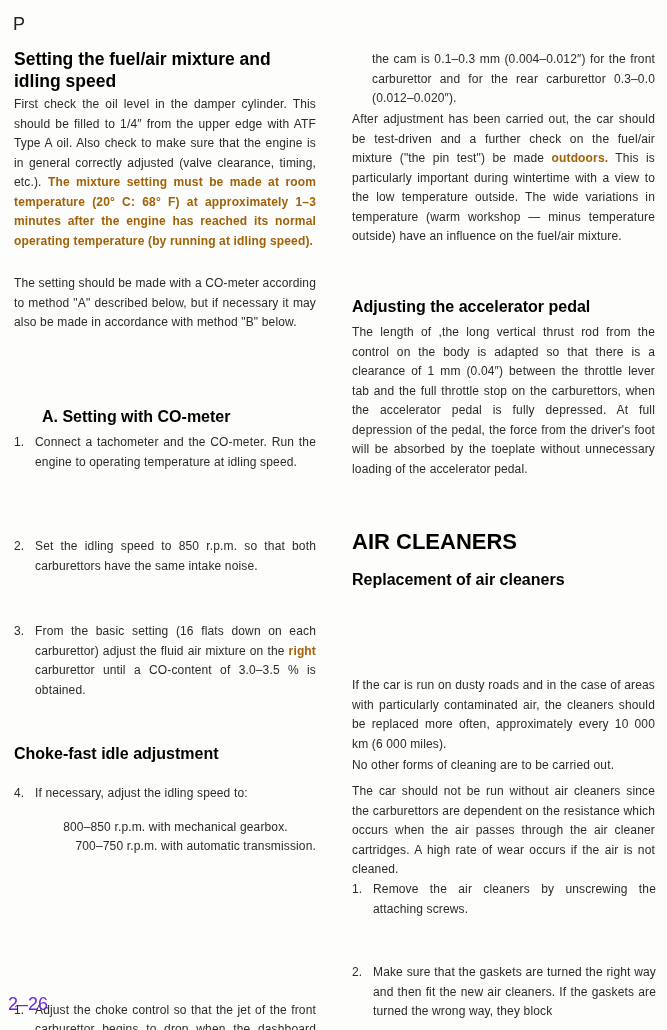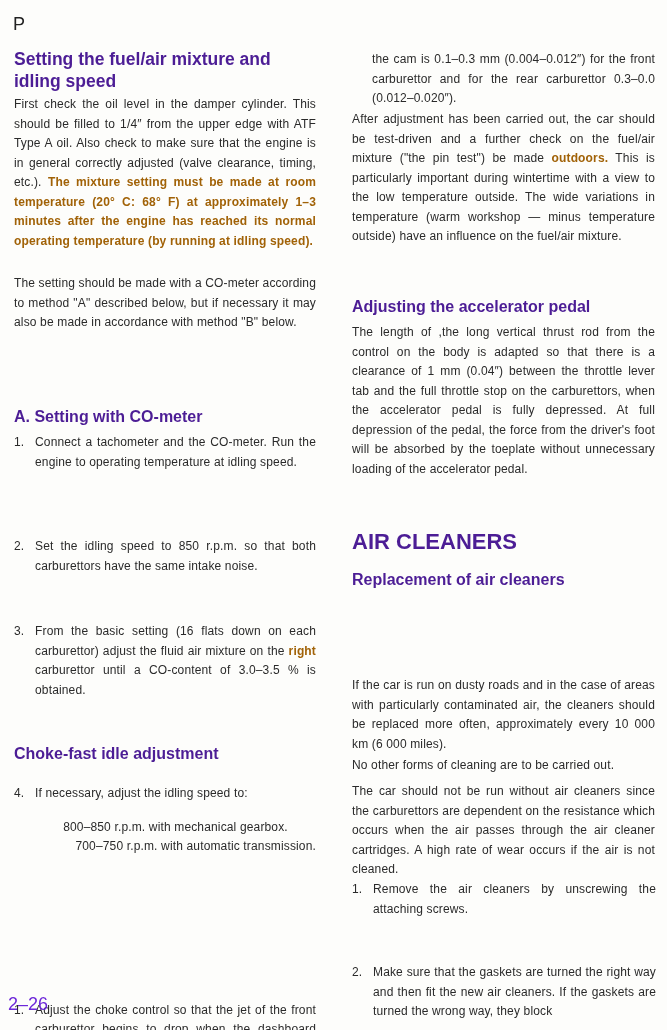--- a/index.html
+++ b/index.html
@@ -5,21 +5,21 @@
   html, body { margin: 0; padding: 0; }
   body {
     width: 667px; height: 1030px; background: #fdfdfb; color: #222;
     font-family: "Liberation Sans", sans-serif; position: relative; overflow: hidden;
   }
   .page-letter { position: absolute; left: 13px; top: 14px; font-size: 18px; color: #222; }
   .col { position: absolute; top: 0; }
   .col-left { left: 14px; width: 302px; }
   .col-right { left: 352px; width: 303px; }
   .abs { position: absolute; }
-  h2 { margin: 0; font-weight: bold; color: #4c1d95; }
+  h2 { margin: 0; font-weight: bold; color: #000000; }
   .h-main { font-size: 17.5px; line-height: 22px; }
   .h-sub { font-size: 16px; line-height: 20px; }
   .h-cap { font-size: 22px; line-height: 20px; }
   p { margin: 0; font-size: 12px; line-height: 19.5px; text-align: justify; color: #2a2a2a; letter-spacing: 0.15px; }
   .b { font-weight: bold; color: #a16207; }
   .li { position: relative; padding-left: 21px; }
   .li .num { position: absolute; left: 0; top: 0; }
   .page-num { position: absolute; left: 8px; top: 994px; font-size: 18px; color: #6d28d9; }
 </style>
 </head>
@@ -28,21 +28,21 @@
 <div class="page-letter">P</div>
 
 <div class="col col-left">
   <h2 class="abs h-main" style="top:48px;">
     <span>Setting the fuel/air mixture and</span><br>
     <span>idling speed</span>
   </h2>
   <p class="abs" style="top:95px; width:302px;"><span>First check the oil level in the damper cylinder. This should be filled to 1/4″ from the upper edge with ATF Type A oil. Also check to make sure that the engine is in general correctly adjusted (valve clearance, timing, etc.). </span><span class="b">The mixture setting must be made at room temperature (20° C: 68° F) at approximately 1–3 minutes after the engine has reached its normal operating temperature (by running at idling speed).</span></p>
   <p class="abs" style="top:274px; width:302px;">The setting should be made with a CO-meter according to method "A" described below, but if necessary it may also be made in accordance with method "B" below.</p>
 
-  <h2 class="abs h-sub" style="top:407px;">A.  Setting with CO-meter</h2>
+  <h2 class="abs h-sub" style="top:407px;margin-left:28px;">A.  Setting with CO-meter</h2>
 
   <div class="abs li" style="top:433px; width:281px;">
     <p><span class="num">1.</span><span>Connect a tachometer and the CO-meter. Run the engine to operating temperature at idling speed.</span></p>
   </div>
   <div class="abs li" style="top:498px; width:281px;">
     <p><span class="num">2.</span><span>Set the idling speed to 850 r.p.m. so that both carburettors have the same intake noise.</span></p>
   </div>
   <div class="abs li" style="top:544px; width:281px;">
     <p><span class="num">3.</span><span>From the basic setting (16 flats down on each carburettor) adjust the fluid air mixture on the </span><span class="b">right</span><span> carburettor until a CO-content of 3.0–3.5 % is obtained.</span></p>
   </div>

